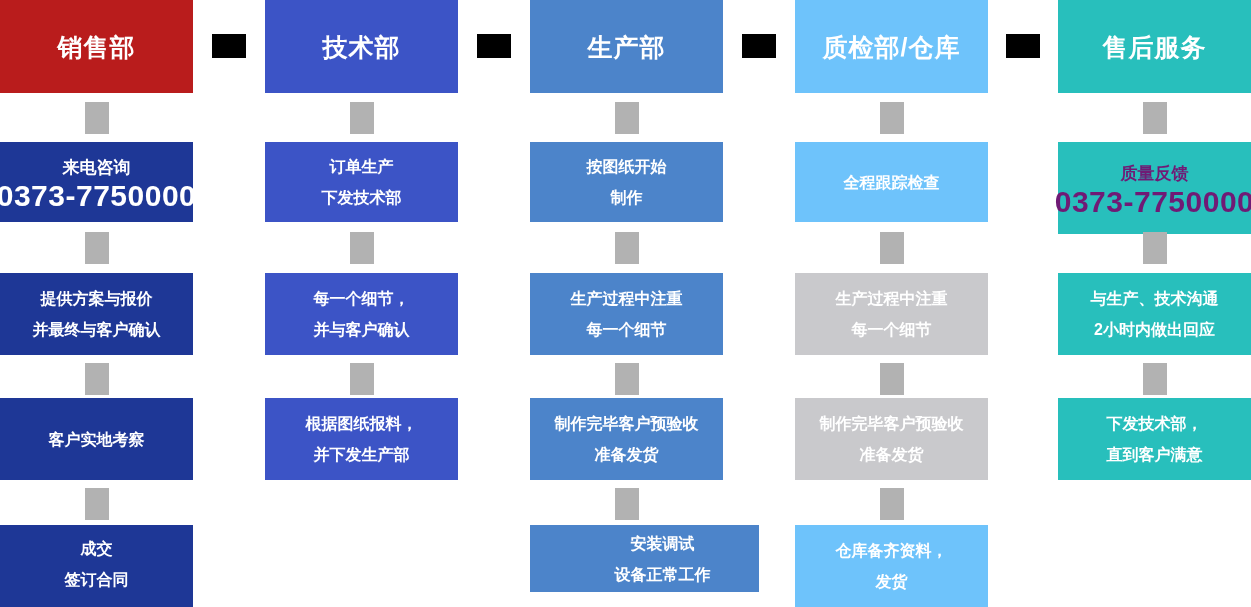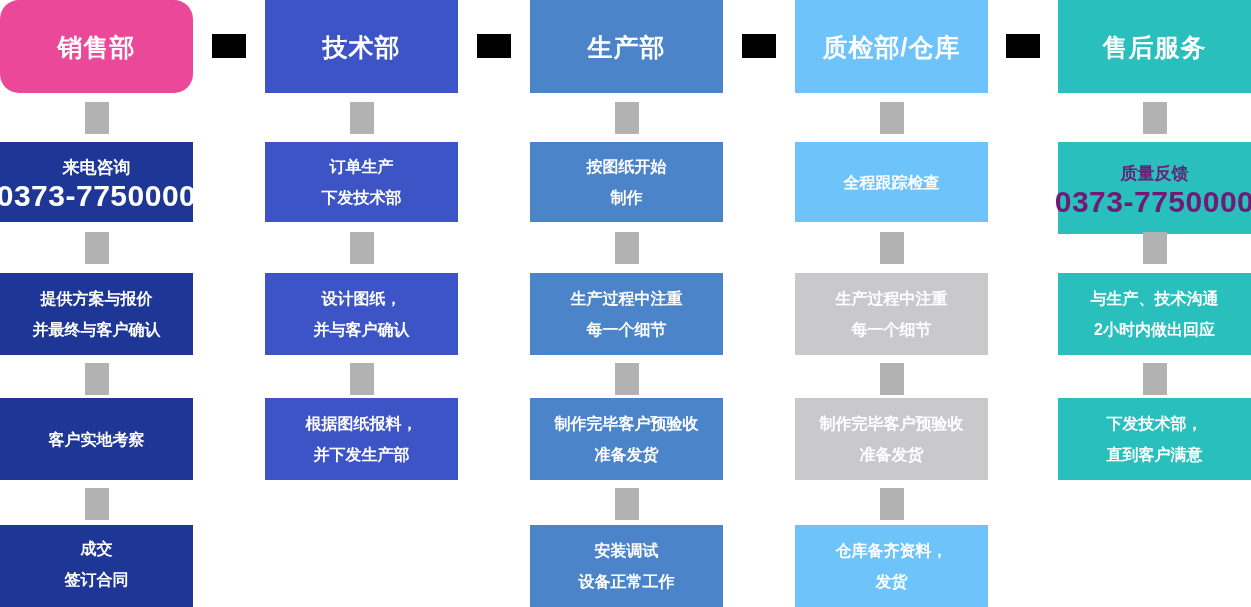--- a/index.html
+++ b/index.html
@@ -62,21 +62,21 @@
     position: absolute;
     width: 34px;
     height: 24px;
   }
 </style>
 </head>
 <body>
 
 <div id="diagram" style="background: rgb(255, 255, 255);">
     <div class="col" style="left: 0px; width: 193px;">
-      <div class="box header-box" style="top: 0px; height: 93px; background: #ec4899; border-radius: 19px;">
+      <div class="box header-box" style="top: 0px; height: 93px; background: #b91c1c;">
         <div class="line">销售部</div>
       </div>
       <div class="connector" style="top: 102px; background: rgb(178, 178, 178);"></div>
       <div class="box step-box" style="top: 142px; height: 80px; background: rgb(30, 55, 150); color: rgb(255, 255, 255);">
         <div class="line phone-label">来电咨询</div>
         <div class="line phone-number">0373-7750000</div>
       </div>
       <div class="connector" style="top: 232px; background: rgb(178, 178, 178);"></div>
       <div class="box step-box" style="top: 273px; height: 82px; background: rgb(30, 55, 150); color: rgb(255, 255, 255);">
         <div class="line">提供方案与报价</div>
@@ -96,21 +96,21 @@
       <div class="box header-box" style="top: 0px; height: 93px; background: rgb(60, 84, 198);">
         <div class="line">技术部</div>
       </div>
       <div class="connector" style="top: 102px; background: rgb(178, 178, 178);"></div>
       <div class="box step-box" style="top: 142px; height: 80px; background: rgb(60, 84, 198); color: rgb(255, 255, 255);">
         <div class="line">订单生产</div>
         <div class="line">下发技术部</div>
       </div>
       <div class="connector" style="top: 232px; background: rgb(178, 178, 178);"></div>
       <div class="box step-box" style="top: 273px; height: 82px; background: rgb(60, 84, 198); color: rgb(255, 255, 255);">
-        <div class="line">设计图纸，</div>
+        <div class="line">每一个细节，</div>
         <div class="line">并与客户确认</div>
       </div>
       <div class="connector" style="top: 363px; background: rgb(178, 178, 178);"></div>
       <div class="box step-box" style="top: 398px; height: 82px; background: rgb(60, 84, 198); color: rgb(255, 255, 255);">
         <div class="line">根据图纸报料，</div>
         <div class="line">并下发生产部</div>
       </div>
     </div>
     <div class="col" style="left: 530px; width: 193px;">
       <div class="box header-box" style="top: 0px; height: 93px; background: rgb(76, 132, 202);">
@@ -125,21 +125,21 @@
       <div class="box step-box" style="top: 273px; height: 82px; background: rgb(76, 132, 202); color: rgb(255, 255, 255);">
         <div class="line">生产过程中注重</div>
         <div class="line">每一个细节</div>
       </div>
       <div class="connector" style="top: 363px; background: rgb(178, 178, 178);"></div>
       <div class="box step-box" style="top: 398px; height: 82px; background: rgb(76, 132, 202); color: rgb(255, 255, 255);">
         <div class="line">制作完毕客户预验收</div>
         <div class="line">准备发货</div>
       </div>
       <div class="connector" style="top: 488px; background: rgb(178, 178, 178);"></div>
-      <div class="box step-box" style="top: 525px; height: 82px; background: rgb(76, 132, 202); color: rgb(255, 255, 255);">
+      <div class="box step-box" style="top: 525px; height: 67px; background: rgb(76, 132, 202); color: rgb(255, 255, 255); padding-left: 36px;">
         <div class="line">安装调试</div>
         <div class="line">设备正常工作</div>
       </div>
     </div>
     <div class="col" style="left: 795px; width: 193px;">
       <div class="box header-box" style="top: 0px; height: 93px; background: rgb(110, 195, 251);">
         <div class="line">质检部/仓库</div>
       </div>
       <div class="connector" style="top: 102px; background: rgb(178, 178, 178);"></div>
       <div class="box step-box" style="top: 142px; height: 80px; background: rgb(110, 195, 251); color: rgb(255, 255, 255);">

